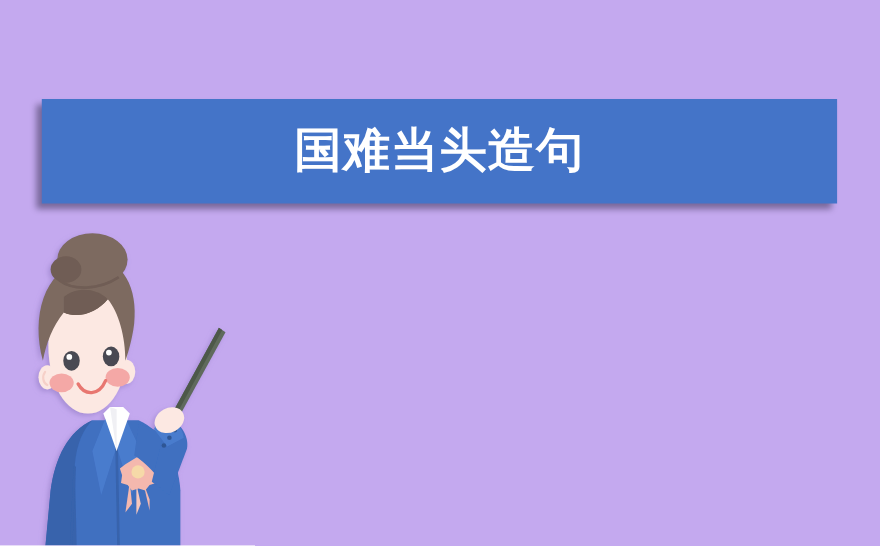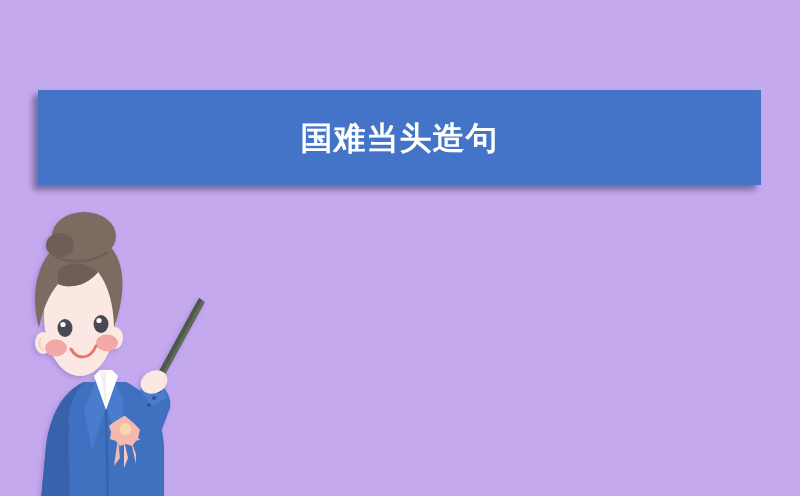--- a/index.html
+++ b/index.html
@@ -33,21 +33,21 @@
     top: 90px;
     width: 723px;
     height: 95px;
     background: #4474c8;
     display: flex;
     align-items: center;
     justify-content: center;
   }
   #banner-title {
     color: #ffffff;
-    font-size: 32px;
+    font-size: 43px;
     font-weight: bold;
     letter-spacing: 1px;
     line-height: 1;
     white-space: nowrap;
     user-select: none;
   }
 
   
   #teacher {
     position: absolute;

